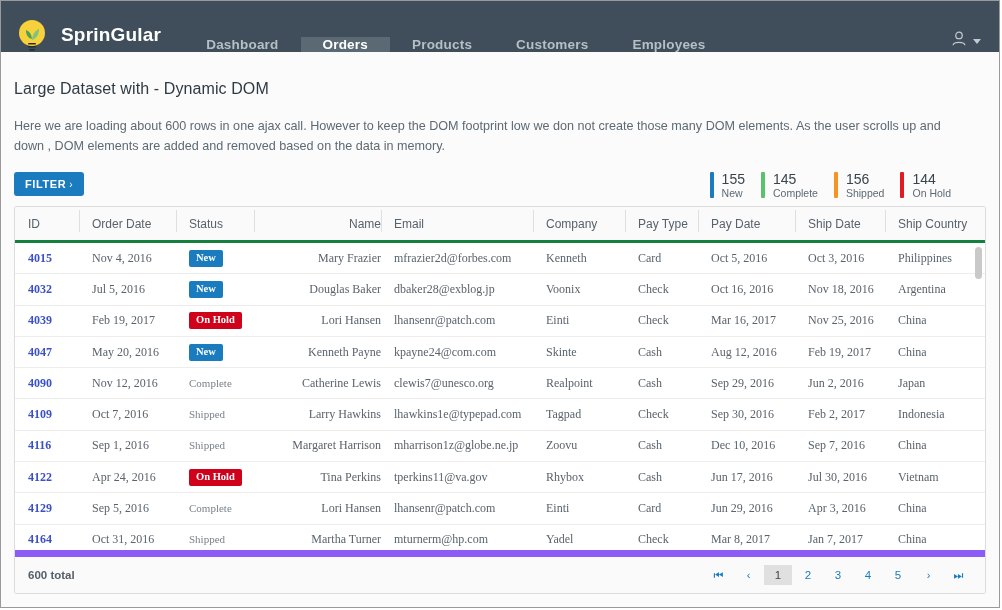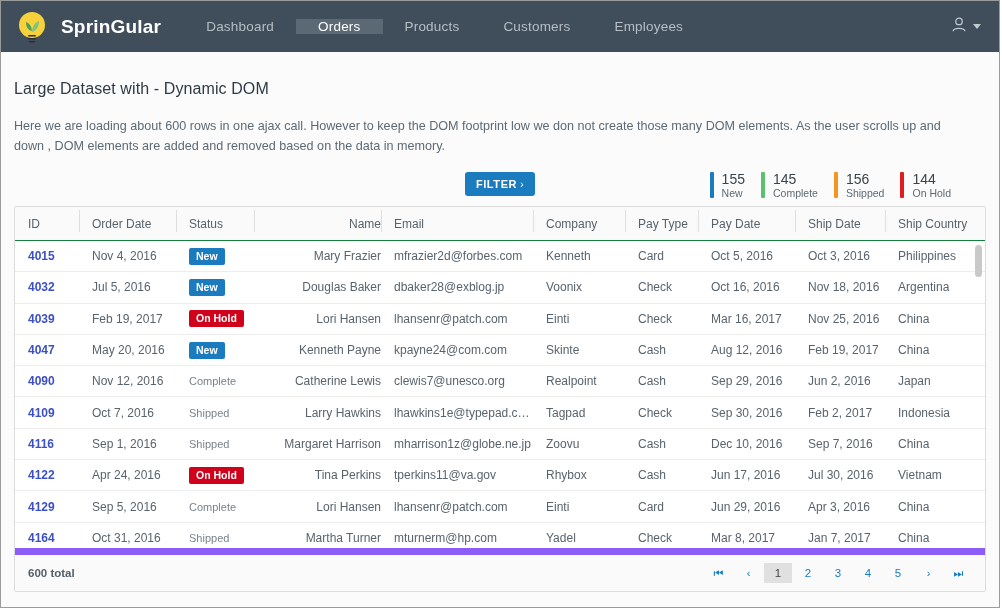--- a/index.html
+++ b/index.html
@@ -13,40 +13,40 @@
     width:1000px;height:608px;margin:0;
     border:1px solid #9a9a9a;
     box-sizing:border-box;
     background:#fbfbfb;
     position:relative;
     overflow:hidden;
   }
 
   
   .navbar{
-    height:51px;background:#3f4e5a;display:flex;align-items:center;
+    height:51px;background:#3f4e5a;display:flex;align-items:flex-end;
     position:relative;
   }
   .brand{
     display:flex;align-items:center;padding-left:14px;padding-right:22px;
     gap:12px;
   }
   .logo{
     width:34px;height:34px;position:relative;
   }
   .brand-name{
     color:#ffffff;font-size:19px;font-weight:bold;letter-spacing:.2px;
   }
   .nav-divider{
     width:1px;background:#55646f;margin:11px 0;
   }
   .nav-items{display:flex;align-items:stretch;}
   .nav-item{
     display:flex;align-items:center;padding:0 22px;
-    color:#b6bfc6;font-size:13.5px;font-weight:normal;letter-spacing:.2px;
+    color:#b6bfc6;font-size:13.5px;font-weight:bold;letter-spacing:.2px;
     cursor:pointer;
   }
   .nav-item.active{background:#59697560;background:#5a6974;color:#ffffff;}
   .nav-right{
     margin-left:auto;display:flex;align-items:center;padding-right:18px;gap:5px;
   }
   .caret{
     width:0;height:0;border-left:4px solid transparent;border-right:4px solid transparent;
     border-top:5px solid #c2cad0;
   }
@@ -60,21 +60,21 @@
   h1.page-title{
     margin:8px 0 0 0;font-size:16px;font-weight:normal;color:#2f3a44;
     letter-spacing:.1px;
   }
   p.page-desc{
     margin:18px 0 0 0;font-size:12.6px;line-height:20px;color:#5d6a74;
     max-width:960px;
   }
 
   .toolbar-row{
-    display:flex;align-items:flex-end;margin-top:8px;position:relative;height:32px;justify-content:center;
+    display:flex;align-items:flex-end;margin-top:8px;position:relative;height:32px;
   }
   .filter-btn{
     background:#1a7bbf;color:#fff;border:none;border-radius:3px;
     font-size:11px;font-weight:bold;letter-spacing:.6px;
     padding:6px 11px 6px 11px;cursor:pointer;
     font-family:"Liberation Sans",sans-serif;
   }
   .filter-btn .chev{font-weight:normal;font-size:10px;margin-left:3px;}
 
   .stats{
@@ -85,32 +85,32 @@
   .stat-txt{display:flex;flex-direction:column;line-height:1;}
   .stat-num{font-size:14px;color:#3a444c;letter-spacing:0;}
   .stat-lbl{font-size:10.5px;color:#5d6a74;margin-top:2px;}
 
   
   .grid{
     margin-top:10px;border:1px solid #dcdcdc;background:#fff;border-radius:2px;
     overflow:hidden;
   }
   .grid-head{
-    background:#fafafa;border-bottom:1px solid #15803d;
+    background:#fafafa;border-bottom:3px solid #15803d;
     display:flex;height:33px;align-items:center;
   }
   .grid-head .cell{
     font-size:12px;color:#58626b;position:relative;
     padding-left:13px;box-sizing:border-box;white-space:nowrap;
   }
   .grid-head .cell + .cell::before{
     content:"";position:absolute;left:0;top:-7px;height:22px;width:1px;background:#dfdfdf;
   }
   .grid-body{
-    height:307px;overflow:hidden;position:relative;
+    height:307px;overflow:hidden;position:relative;font-family:Liberation Serif, serif;
   }
   .row{
     display:flex;align-items:center;height:30.3px;
     border-bottom:1px solid #ededed;
   }
   .row .cell{
     font-size:12px;color:#59636c;padding-left:13px;box-sizing:border-box;
     white-space:nowrap;overflow:hidden;text-overflow:ellipsis;
   }
   .cell.id{color:#3b50c5;font-weight:bold;font-size:12px;}

